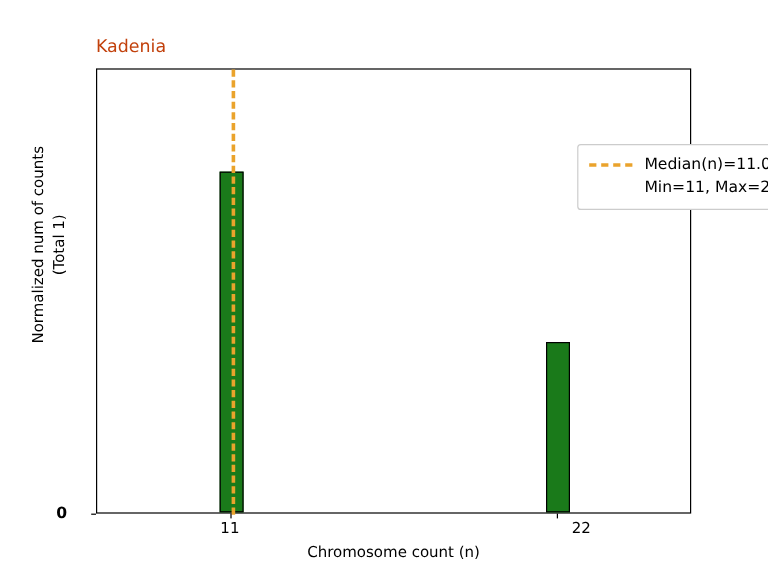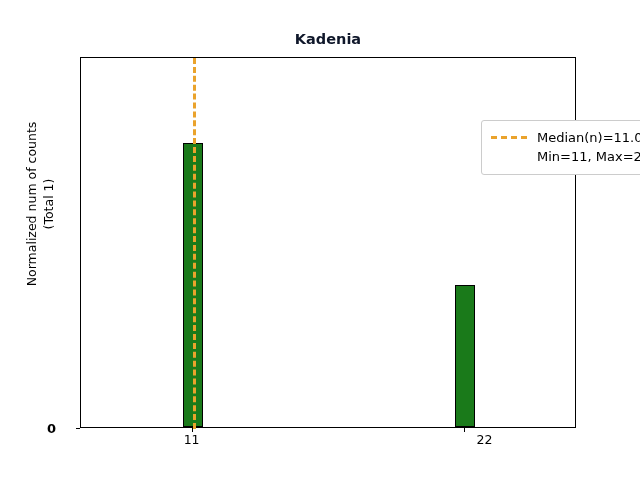--- a/index.html
+++ b/index.html
@@ -9,26 +9,24 @@
     font-family:"DejaVu Sans","Liberation Sans",sans-serif;
     overflow:hidden;
   }
   #figure{position:relative;width:640px;height:480px;background:#ffffff;}
 
   
   #chart-title{
     position:absolute;
     left:80px;width:496px;
     top:30px;
-    text-align:center;
     font-size:14.5px;
-    color:#0f172a;
+    color:#c2410c;
     line-height:18px;
     white-space:nowrap;
-    font-weight:bold;
   }
 
   
   #plot-area{
     position:absolute;
     left:80px;top:57px;
     width:496px;height:371px;
     box-sizing:border-box;
     border:1.15px solid #000000;
     background:#ffffff;
@@ -172,17 +170,18 @@
   <div id="ytick-zero-mark"></div>
   <div id="ytick-zero">0</div>
 
   <div id="xticks-layer">
       <div class="xtick" style="left: 191.6px;">11</div>
       <div class="xtick-mark" style="left: 191.6px;"></div>
       <div class="xtick" style="left: 464.4px; margin-left: 20px;">22</div>
       <div class="xtick-mark" style="left: 464.4px;"></div>
     </div>
 
+  <div id="xlabel">Chromosome count (n)</div>
 
   <div id="ylabel">Normalized num of counts
 (Total 1)</div>
 
 </div>
 
 </body></html>

